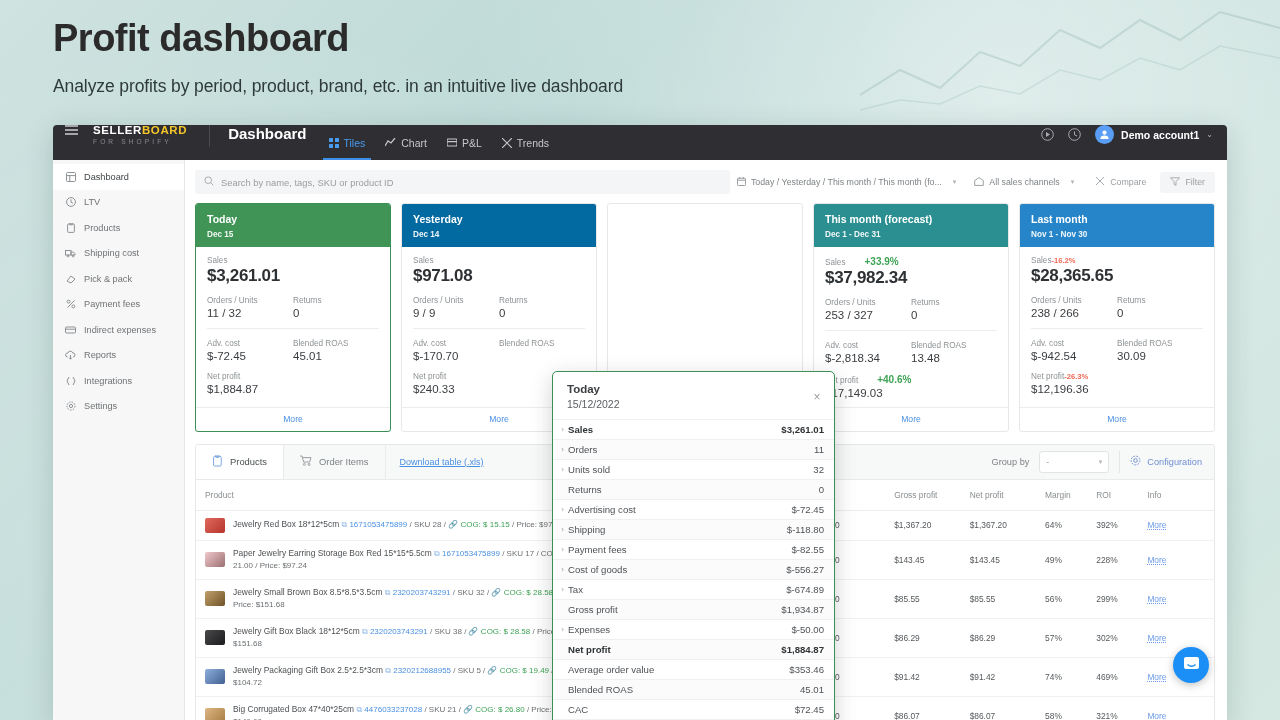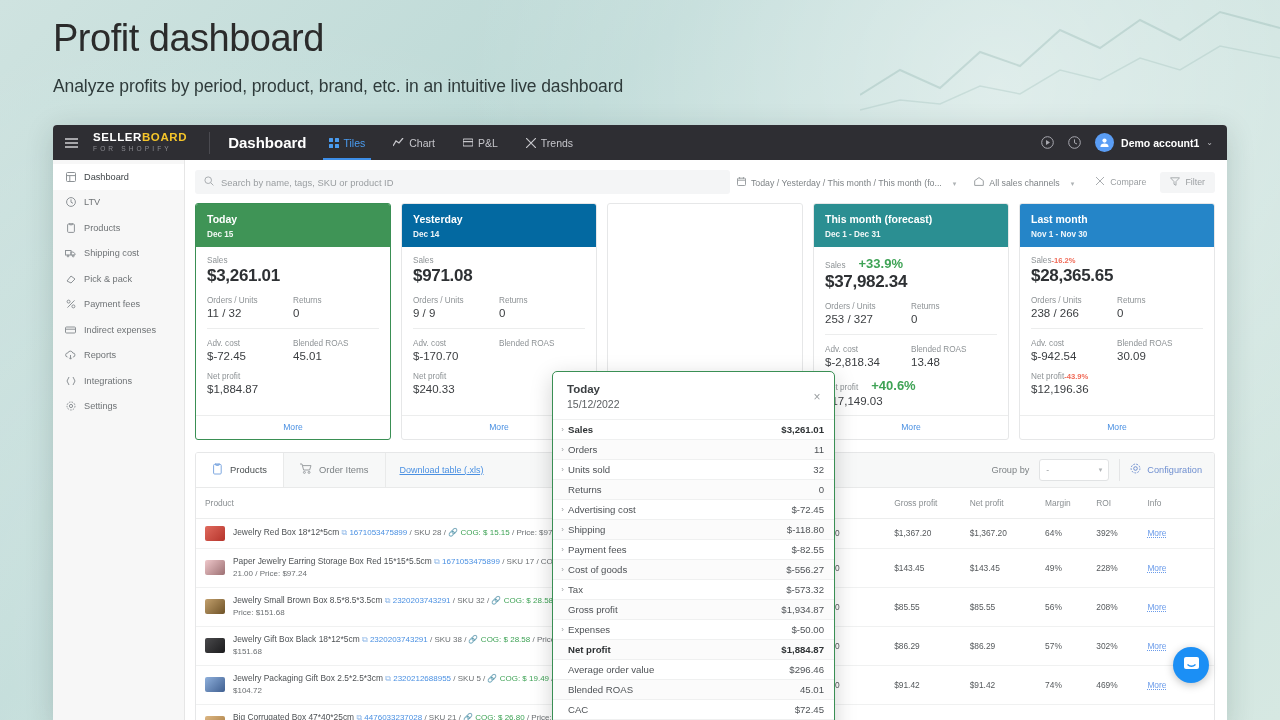--- a/index.html
+++ b/index.html
@@ -18,53 +18,53 @@
       radial-gradient(circle at 78% 12%, rgba(255,255,255,.45) 0%, rgba(255,255,255,0) 45%),
       radial-gradient(circle at 18% 85%, rgba(255,255,255,.25) 0%, rgba(255,255,255,0) 50%);
     pointer-events: none;
   }
   .hero-texture svg { position:absolute; right:0; top:0; opacity:.28; }
 
   .hero {
     position: absolute; left: 53px; top: 18px; width: 900px;
   }
   .hero h1 {
-    font-size: 38px; font-weight: normal; color: #2b2b2b; letter-spacing: -0.5px;
+    font-size: 38px; font-weight: bold; color: #2b2b2b; letter-spacing: -0.5px;
     line-height: 1.1;
   }
   .hero p {
     font-size: 17.5px; color: #2f3b3b; margin-top: 16px; letter-spacing: -0.1px;
   }
 
   
   .app {
     position: absolute; left: 53px; top: 125px; width: 1174px; height: 600px;
     background: #fff; border-radius: 4px 4px 0 0; overflow: hidden;
     box-shadow: 0 6px 28px rgba(20,50,45,.18);
   }
 
   
   .navbar {
-    height: 35px; background: #2e2e33; display: flex; align-items: center;
+    height: 35px; background: #2e2e33; display: flex; align-items: flex-start;
     position: relative;
   }
   .nav-burger {
     width: 36px; display:flex; align-items:center; justify-content:center;
     color:#cfcfd3; font-size: 13px;
   }
   .brand { padding-left: 4px; padding-right: 22px; line-height: 1; }
   .brand .b1 { font-size: 11.5px; font-weight: bold; letter-spacing: .6px; }
   .brand .b1 .w { color:#ffffff; }
   .brand .b1 .y { color:#f5c52a; }
   .brand .b2 { font-size: 6.6px; color:#8c8c92; letter-spacing: 3.1px; margin-top:2px; }
   .nav-sep { width:1px; height:22px; background:#4a4a50; }
   .nav-title {
     color:#fff; font-size: 15px; font-weight: bold; padding: 0 20px 0 18px;
   }
-  .nav-tabs { display:flex; align-items:center; gap: 24px; height:100%; }
+  .nav-tabs { display:flex; align-items:center; gap: 16px; height:100%; }
   .nav-tab {
     display:flex; align-items:center; gap:5px; font-size:10.5px; color:#c6c6cb;
     height:100%; position:relative; padding: 0 2px;
   }
   .nav-tab.active { color:#4a9cf0; }
   .nav-tab.active::after {
     content:""; position:absolute; left:-4px; right:-4px; bottom:0; height:2.5px;
     background:#3d8ee8;
   }
   .nav-tab .ic { display:inline-flex; }
@@ -100,21 +100,21 @@
   .toolbar {
     display:flex; align-items:center; gap:0; padding: 10px 12px 6px 10px;
   }
   .search {
     flex: 1 1 auto; max-width: 562px; height:24px; background:#f4f5f6; border-radius:3px;
     display:flex; align-items:center; gap:7px; padding: 0 9px;
     font-size:9.4px; color:#9a9ea1;
   }
   .tb-right { margin-left:auto; display:flex; align-items:center; gap:4px; }
   .tb-ctl {
-    display:flex; align-items:flex-end; gap:5px; font-size:8.8px; color:#7e8386;
+    display:flex; align-items:center; gap:5px; font-size:8.8px; color:#7e8386;
     padding: 4px 7px; white-space:nowrap;
   }
   .tb-ctl .chev { font-size:7px; color:#aeb2b5; margin-left:6px; }
   .tb-btn {
     display:flex; align-items:center; gap:5px; font-size:8.8px; color:#9a9ea1;
     padding:5px 10px; border-radius:3px;
   }
   .tb-btn.grey { background:#f4f5f6; }
 
   
@@ -122,21 +122,21 @@
   .tile {
     flex:1; border:1px solid #e6e7e8; border-radius:3px; overflow:hidden;
     background:#fff; display:flex; flex-direction:column;
   }
   .tile.green { border-color:#3a8f54; }
   .tile-head { padding: 9px 11px 8px; color:#fff; }
   .tile-head .t1 { font-size:10.5px; font-weight:bold; line-height:1.2;}
   .tile-head .t2 { font-size:8.2px; font-weight:bold; margin-top:4px; opacity:.93; }
   .tile-body { padding: 9px 11px 0; flex:1; }
   .kpi-label { font-size:8.2px; color:#8d9295; }
-  .kpi-label .pos { color:#3fa356; font-size:13px; font-weight:bold; margin-left:13px;}
+  .kpi-label .pos { color:#3fa356; font-size:10px; font-weight:bold; margin-left:19px;}
   .kpi-label .neg { color:#f06a57; font-size:7.6px; font-weight:bold; margin-left:0;}
   .kpi-big { font-size:17px; font-weight:bold; color:#2e3134; margin-top:1px; letter-spacing:-.3px;}
   .kpi-row { display:flex; margin-top:10px; }
   .kpi-col { flex:1; }
   .kpi-val { font-size:11.5px; color:#3a3d40; margin-top:2px; }
   .tile-div { height:1px; background:#eceded; margin: 9px 0 0; }
   .tile-more {
     text-align:center; font-size:8.6px; color:#4a90e2; padding: 6px 0 7px;
     border-top:1px solid #eceded; margin-top: 8px;
   }
@@ -624,21 +624,21 @@
                 <div class="kpi-val">$-942.54</div>
               </div>
               <div class="kpi-col">
                 <div class="kpi-label">Blended ROAS</div>
                 <div class="kpi-val">30.09</div>
               </div>
             </div>
             <div class="kpi-row">
               <div class="kpi-col">
                 <div class="kpi-label">
-                  <span>Net profit</span><span class="neg">-43.9%</span>
+                  <span>Net profit</span><span class="neg">-26.3%</span>
                 </div>
                 <div class="kpi-val">$12,196.36</div>
               </div>
             </div>
           </div>
           <div class="tile-more">More</div>
         </div>
 
       </div>
 
@@ -786,21 +786,21 @@
                 </div>
               </td>
               <td></td>
               <td></td>
               <td>$151.68</td>
               <td>$0.00</td>
               <td>$0.00</td>
               <td>$85.55</td>
               <td>$85.55</td>
               <td>56%</td>
-              <td>208%</td>
+              <td>299%</td>
               <td><span class="more-link">More</span></td>
             </tr>
             <tr>
               <td>
                 <div class="prod-cell">
                   <span class="thumb" style="background:linear-gradient(135deg,#4a4a4c,#1b1b1d)"></span>
                   <span>
                     <span class="pname">Jewelry Gift Box Black 18*12*5cm</span>
                     <span class="pmeta">
                       <span class="lnk-ic">⧉</span>
@@ -940,41 +940,41 @@
       <span class="vl">$-82.55</span>
     </div>
     <div class="prow">
       <span class="exp">›</span>
       <span class="nm">Cost of goods</span>
       <span class="vl">$-556.27</span>
     </div>
     <div class="prow">
       <span class="exp">›</span>
       <span class="nm">Tax</span>
-      <span class="vl">$-573.32</span>
+      <span class="vl">$-674.89</span>
     </div>
     <div class="prow">
       <span class="exp"></span>
       <span class="nm">Gross profit</span>
       <span class="vl">$1,934.87</span>
     </div>
     <div class="prow">
       <span class="exp">›</span>
       <span class="nm">Expenses</span>
       <span class="vl">$-50.00</span>
     </div>
     <div class="prow bold">
       <span class="exp"></span>
       <span class="nm">Net profit</span>
       <span class="vl">$1,884.87</span>
     </div>
     <div class="prow">
       <span class="exp"></span>
       <span class="nm">Average order value</span>
-      <span class="vl">$296.46</span>
+      <span class="vl">$353.46</span>
     </div>
     <div class="prow">
       <span class="exp"></span>
       <span class="nm">Blended ROAS</span>
       <span class="vl">45.01</span>
     </div>
     <div class="prow">
       <span class="exp"></span>
       <span class="nm">CAC</span>
       <span class="vl">$72.45</span>

